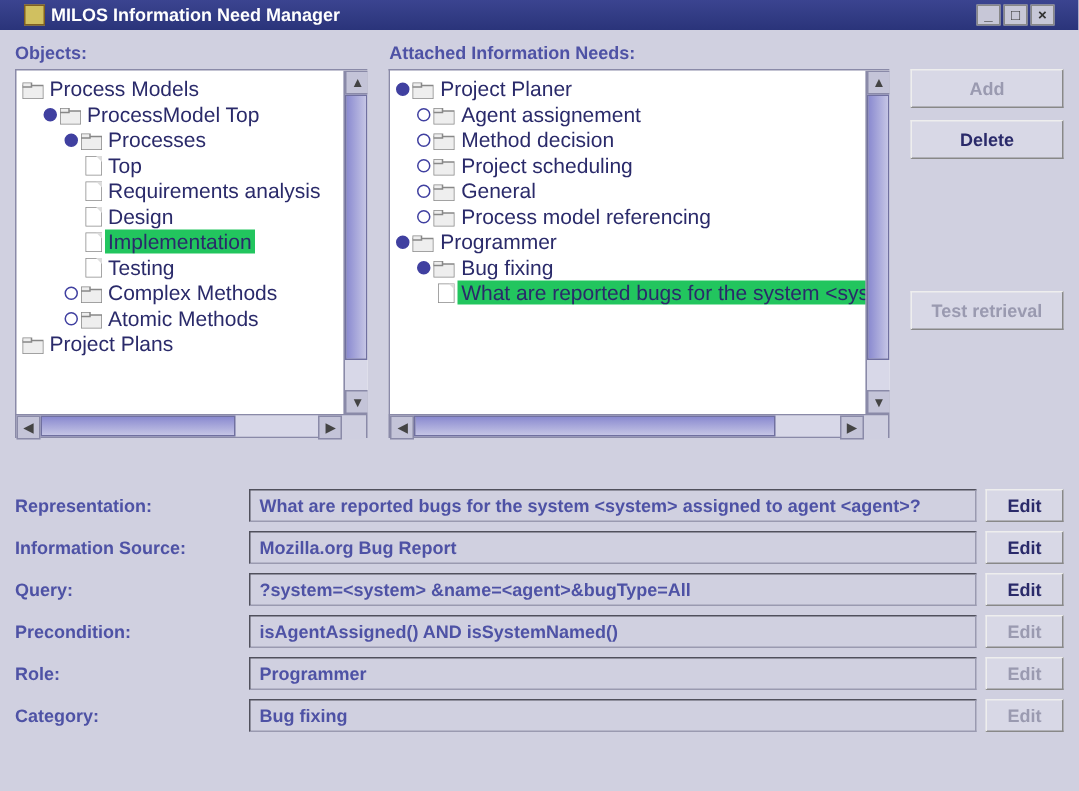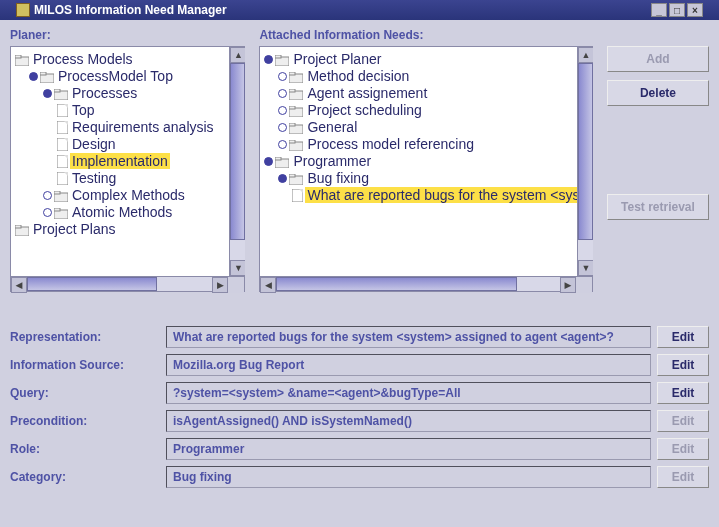--- a/index.html
+++ b/index.html
@@ -126,21 +126,21 @@
   }
   .toggle.open::before {
     content: "";
     position: absolute;
     width: 7px; height: 7px;
     border-radius: 50%;
     border: 1px solid #4040a0;
     background: #fff;
   }
   .node.selected .label {
-    background: #fde047;
+    background: #22c55e;
     color: #2a2a6a;
     padding: 0 2px;
   }
   .node .label { padding: 0 2px; color: #2a2a6a; }
   .tree-left { width: 240px; }
   .tree-left .tree-scroll { height: 230px; }
   .tree-right { width: 340px; }
   .tree-right .tree-scroll { height: 230px; }
   .btn-col {
     display: flex; flex-direction: column;
@@ -199,21 +199,21 @@
   <span class="spacer"></span>
   <span class="winbtn">_</span>
   <span class="winbtn">□</span>
   <span class="winbtn">×</span>
 </div>
 
 <div class="content">
   <div class="upper">
 
     <div class="tree-pane tree-left">
-      <div class="col-head">Planer:</div>
+      <div class="col-head">Objects:</div>
       <div class="tree-scroll">
         <div class="tree">
           <div class="node"><span class="folder-icon"><svg width="14" height="11">
                   <rect x="0" y="2" width="14" height="9" fill="#eee" stroke="#888"></rect>
                   <rect x="0" y="0" width="6" height="3" fill="#eee" stroke="#888"></rect>
                 </svg></span><span class="label">Process Models</span></div>
           <ul>
             <li>
               <div class="node"><span class="toggle filled"></span><span class="folder-icon"><svg width="14" height="11">
                       <rect x="0" y="2" width="14" height="9" fill="#eee" stroke="#888"></rect>
@@ -302,27 +302,27 @@
         <div class="tree">
           <div class="node"><span class="toggle filled"></span><span class="folder-icon"><svg width="14" height="11">
                   <rect x="0" y="2" width="14" height="9" fill="#eee" stroke="#888"></rect>
                   <rect x="0" y="0" width="6" height="3" fill="#eee" stroke="#888"></rect>
                 </svg></span><span class="label">Project Planer</span></div>
           <ul>
             <li>
                 <div class="node"><span class="toggle open"></span><span class="folder-icon"><svg width="14" height="11">
                       <rect x="0" y="2" width="14" height="9" fill="#eee" stroke="#888"></rect>
                       <rect x="0" y="0" width="6" height="3" fill="#eee" stroke="#888"></rect>
+                    </svg></span><span class="label">Agent assignement</span></div>
+              </li>
+            <li>
+                <div class="node"><span class="toggle open"></span><span class="folder-icon"><svg width="14" height="11">
+                      <rect x="0" y="2" width="14" height="9" fill="#eee" stroke="#888"></rect>
+                      <rect x="0" y="0" width="6" height="3" fill="#eee" stroke="#888"></rect>
                     </svg></span><span class="label">Method decision</span></div>
-              </li>
-            <li>
-                <div class="node"><span class="toggle open"></span><span class="folder-icon"><svg width="14" height="11">
-                      <rect x="0" y="2" width="14" height="9" fill="#eee" stroke="#888"></rect>
-                      <rect x="0" y="0" width="6" height="3" fill="#eee" stroke="#888"></rect>
-                    </svg></span><span class="label">Agent assignement</span></div>
               </li>
             <li>
                 <div class="node"><span class="toggle open"></span><span class="folder-icon"><svg width="14" height="11">
                       <rect x="0" y="2" width="14" height="9" fill="#eee" stroke="#888"></rect>
                       <rect x="0" y="0" width="6" height="3" fill="#eee" stroke="#888"></rect>
                     </svg></span><span class="label">Project scheduling</span></div>
               </li>
             <li>
                 <div class="node"><span class="toggle open"></span><span class="folder-icon"><svg width="14" height="11">
                       <rect x="0" y="2" width="14" height="9" fill="#eee" stroke="#888"></rect>

